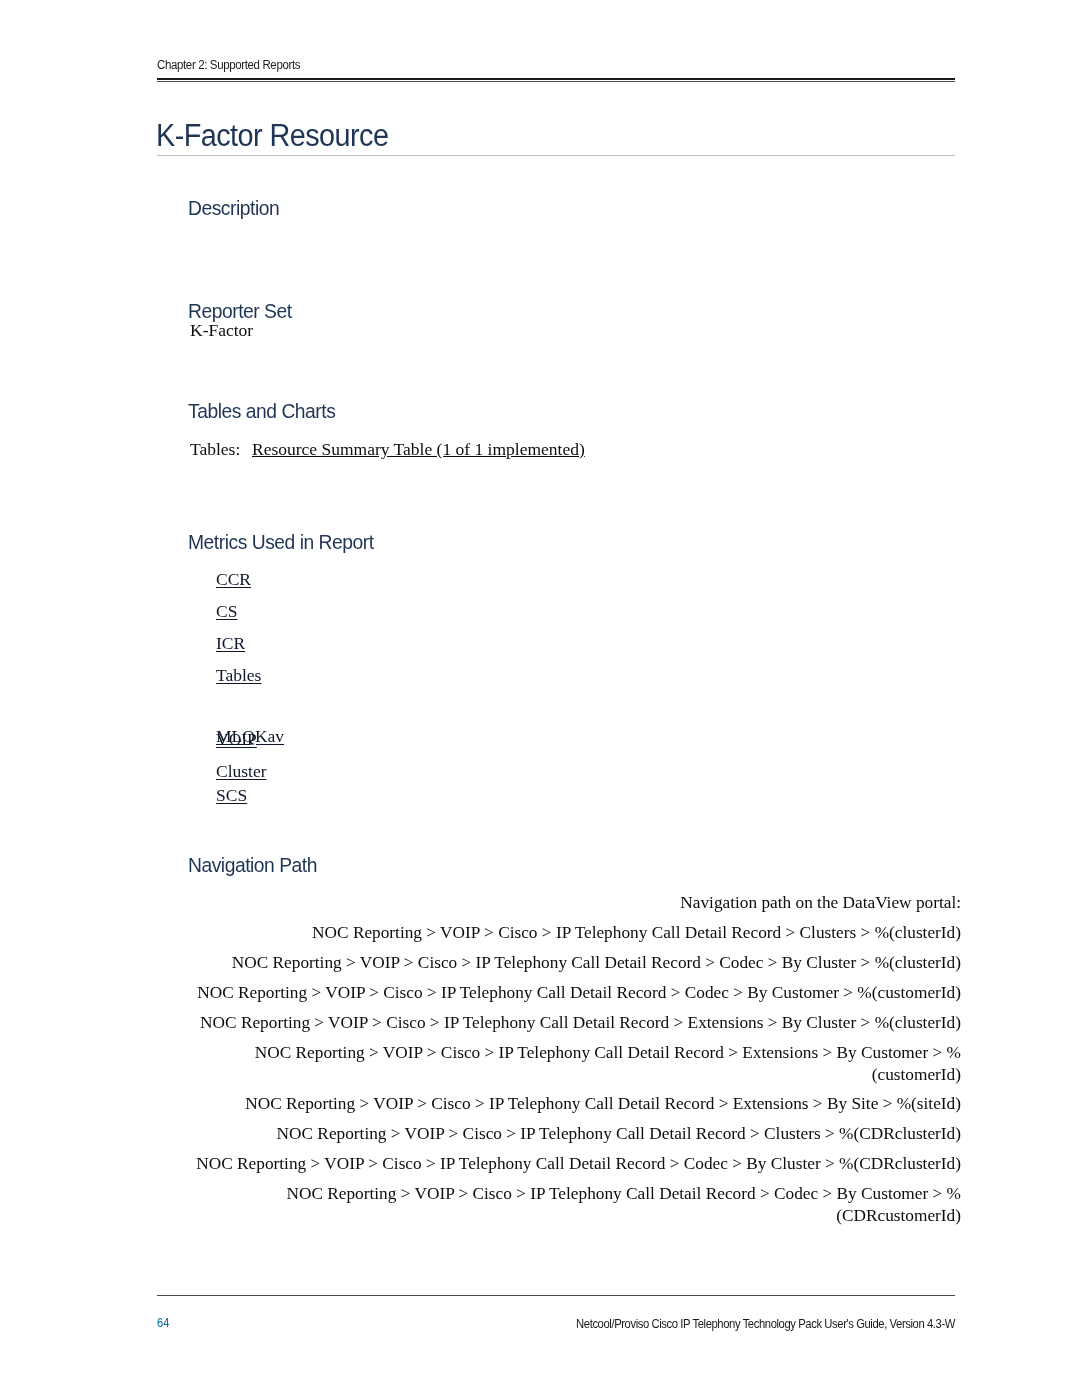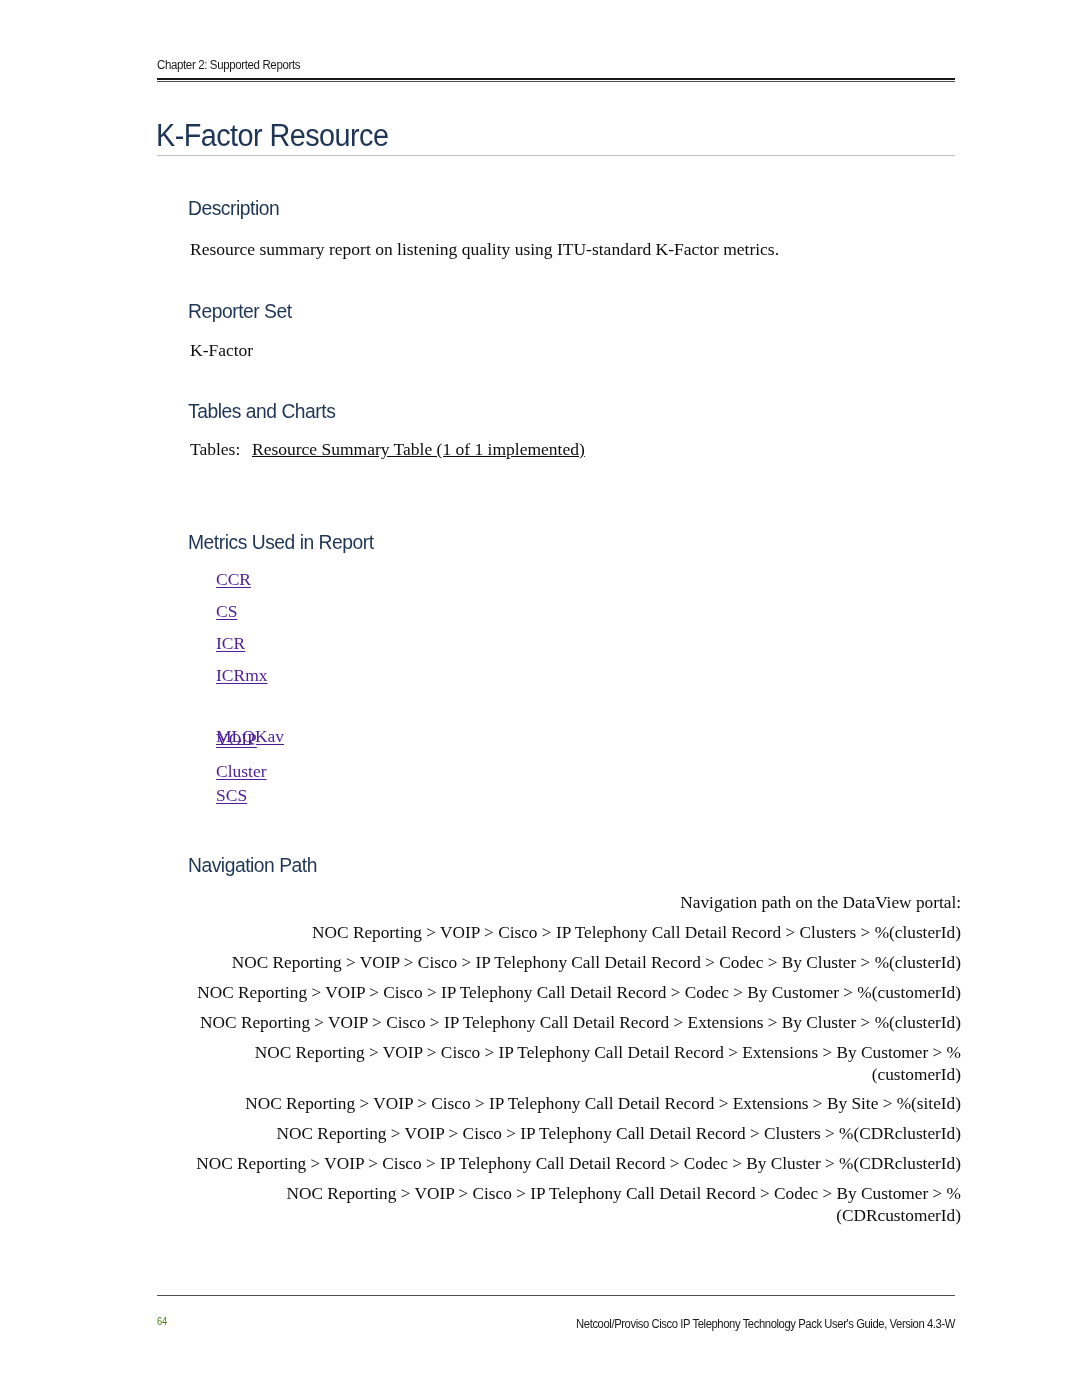--- a/index.html
+++ b/index.html
@@ -111,21 +111,21 @@
   .metric-item {
     position: absolute;
     left: 216px;
     font-size: 17.5px;
     color: #0d0d0d;
     white-space: nowrap;
   }
   .metric-item .link {
     text-decoration: underline;
     text-underline-offset: 2px;
-    color: #4c1d95;
+    color: #0f172a;
   }
 
   
   .nav-line {
     position: absolute;
     left: 189px;
     width: 772px;
     font-size: 17.3px;
     line-height: 22px;
     color: #0d0d0d;
@@ -139,22 +139,22 @@
     top: 1295px;
     width: 798px;
     height: 0;
     border-top: 1.5px solid #4a4d52;
   }
   .footer-page {
     position: absolute;
     left: 157px;
     top: 1316px;
     font-family: "Liberation Sans", "DejaVu Sans", sans-serif;
-    font-size: 10px;
-    color: #4d7c0f;
+    font-size: 12px;
+    color: #0369a1;
     transform: scaleX(0.92);
     transform-origin: left center;
   }
   .footer-note {
     position: absolute;
     right: 125px;
     top: 1317px;
     font-family: "Liberation Sans", "DejaVu Sans", sans-serif;
     font-size: 12.5px;
     letter-spacing: -0.45px;
@@ -169,44 +169,43 @@
 
 <div class="page">
 
   <div class="running-header">Chapter 2: Supported Reports</div>
   <div class="header-rule"></div>
 
   <h1 class="doc-title" style="margin:0">K-Factor Resource</h1>
   <div class="title-rule"></div>
 
   <div class="section-heading" style="top:196px">Description</div>
-  <div class="body-text" style="top:238px">Resource summary report on listening quality using ITU-standard K-Factor metrics.</div>
 
   <div class="section-heading" style="top:299px">Reporter Set</div>
-  <div class="body-text" style="top:339px">K-Factor</div>
+  <div class="body-text" style="top:319px">K-Factor</div>
 
   <div class="section-heading" style="top:399px">Tables and Charts</div>
 
   <div class="tc-row" style="top:439px">
     <span class="tc-label">Tables:</span><span>Resource Summary Table (1 of 1 implemented)</span>
   </div>
 
   <div class="section-heading" style="top:530px">Metrics Used in Report</div>
 
   <div class="metric-item" style="top:569px">
     <span class="link">CCR</span>
   </div>
   <div class="metric-item" style="top:601px">
     <span class="link">CS</span>
   </div>
   <div class="metric-item" style="top:633px">
     <span class="link">ICR</span>
   </div>
   <div class="metric-item" style="top:665px">
-    <span class="link">ICRmx</span>
+    <span class="link">Tables</span>
   </div>
   <div class="metric-item" style="top:726px">
     <span class="link">MLQKav</span>
   </div>
   <div class="metric-item" style="top:729px">
     <span class="link">VOIP</span>
   </div>
   <div class="metric-item" style="top:761px">
     <span class="link">Cluster</span>
   </div>

